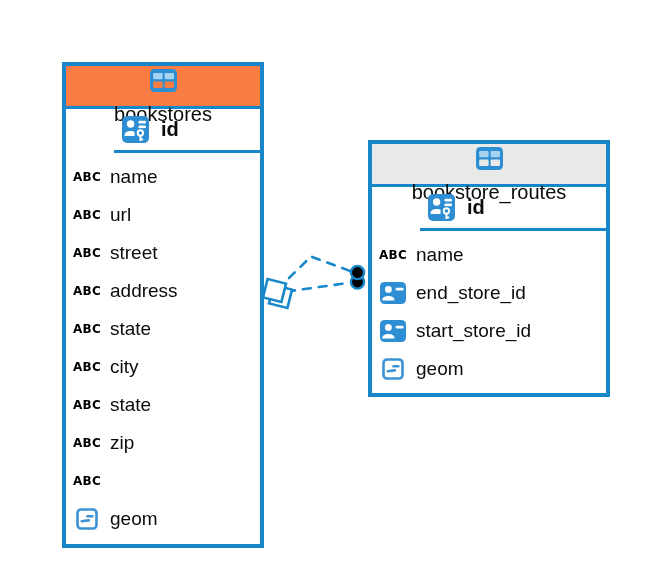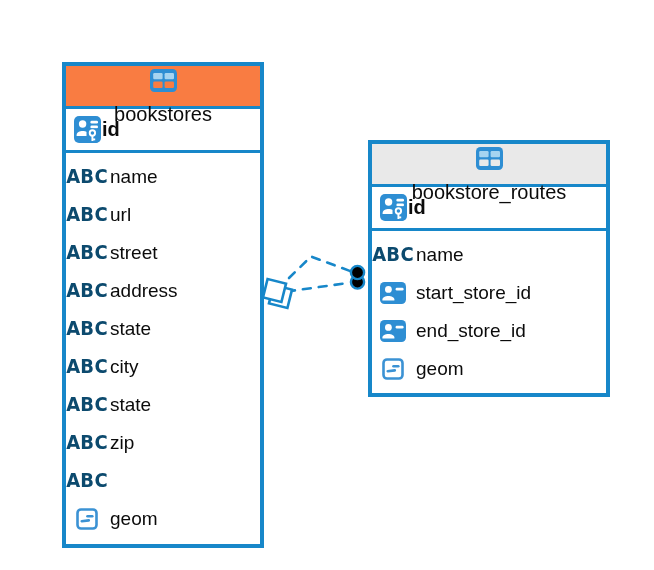--- a/index.html
+++ b/index.html
@@ -32,49 +32,50 @@
     font-size: 20px;
     flex-direction: column;
   }
   .entity-header.orange { background: #f97c42; }
   .entity-header.gray { background: #e9e9e9; }
 
   .pk-row {
     height: 44px;
     display: flex;
     align-items: center;
-    gap: 1px;
+    gap: 12px;
     padding: 0 7px;
     border-bottom: 3px solid #1787c9;
     box-sizing: border-box;
     font-size: 20px;
     font-weight: bold;
+    margin-left: 48px;
   }
   .entity-body { padding-top: 5px; }
   .col-row {
     height: 38px;
     display: flex;
     align-items: center;
     gap: 9px;
     padding: 0 7px;
     font-size: 19px;
   }
   .icon-slot {
     flex: 0 0 28px;
     width: 28px;
     display: flex;
     align-items: center;
     justify-content: center;
   }
   .abc {
     font-family: "DejaVu Sans", sans-serif;
     font-weight: 800;
-    font-size: 18px;
+    font-size: 12px;
     letter-spacing: 0.3px;
-    color: #0c4a6e;
+    color: #000000;
     line-height: 1;
     transform: scaleY(1.05);
   }
   #connector-overlay {
     position: absolute;
     left: 0; top: 0;
     width: 654px; height: 570px;
     pointer-events: none;
   }
   .label-text { white-space: nowrap; }
@@ -222,32 +223,32 @@
       </div>
       <div class="col-row">
         <span class="icon-slot">
           <svg width="26" height="22" viewBox="0 0 26 22">
             <rect width="26" height="22" rx="4.5" fill="#2e8ed3"></rect>
             <circle cx="8.4" cy="7.4" r="3.4" fill="#fff"></circle>
             <path d="M2.4 17.6 C2.4 12.8 14.4 12.8 14.4 17.6 L14.4 18.6 L2.4 18.6 Z" fill="#fff"></path>
             <rect x="15.6" y="5.8" width="8" height="2.7" rx="1.3" fill="#fff"></rect>
           </svg>
         </span>
-        <span class="label-text">start_store_id</span>
+        <span class="label-text">end_store_id</span>
       </div>
       <div class="col-row">
         <span class="icon-slot">
           <svg width="26" height="22" viewBox="0 0 26 22">
             <rect width="26" height="22" rx="4.5" fill="#2e8ed3"></rect>
             <circle cx="8.4" cy="7.4" r="3.4" fill="#fff"></circle>
             <path d="M2.4 17.6 C2.4 12.8 14.4 12.8 14.4 17.6 L14.4 18.6 L2.4 18.6 Z" fill="#fff"></path>
             <rect x="15.6" y="5.8" width="8" height="2.7" rx="1.3" fill="#fff"></rect>
           </svg>
         </span>
-        <span class="label-text">end_store_id</span>
+        <span class="label-text">start_store_id</span>
       </div>
       <div class="col-row">
         <span class="icon-slot">
           <svg width="22" height="22" viewBox="0 0 22 22">
             <rect x="1.5" y="1.5" width="19" height="19" rx="3.5" fill="none" stroke="#3b92d4" stroke-width="2.6"></rect>
             <line x1="11.5" y1="8.2" x2="16.3" y2="8.2" stroke="#3b92d4" stroke-width="2.6" stroke-linecap="round"></line>
             <line x1="5.7" y1="13.2" x2="12.8" y2="12.4" stroke="#3b92d4" stroke-width="2.6" stroke-linecap="round"></line>
           </svg>
         </span>
         <span class="label-text">geom</span>

